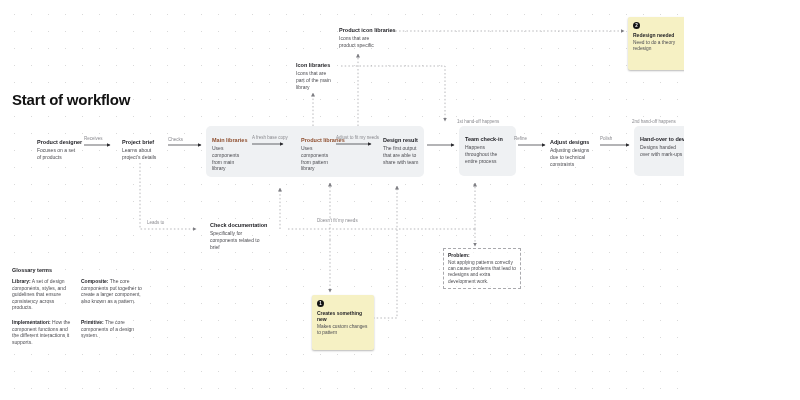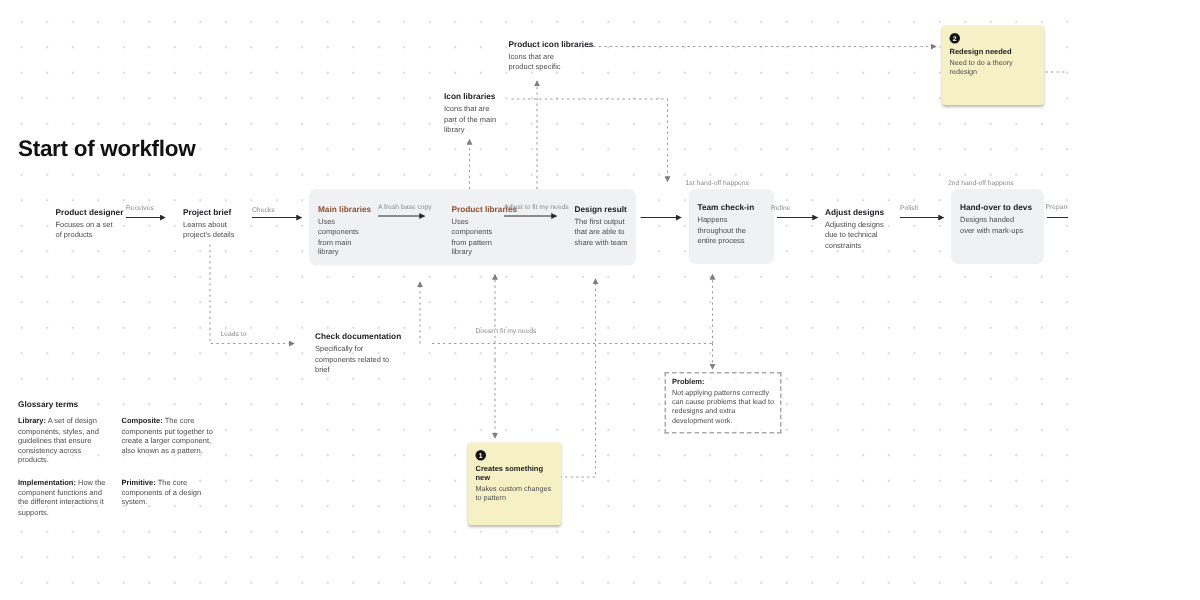--- a/index.html
+++ b/index.html
@@ -1,20 +1,20 @@
 <!DOCTYPE html>
 <html><head>
 <meta charset="utf-8">
 <style>
   html,body{margin:0;padding:0;background:#fff;}
   #canvas{
     position:relative;width:684px;height:400px;overflow:hidden;background:#fff;
     background-image:radial-gradient(circle,#d9d9d9 0.8px,transparent 0.9px);
     background-size:17px 17px;background-position:6px 6px;
-    font-family:"Liberation Sans","DejaVu Sans",sans-serif;color:#1c1c21;padding-left:28px;
+    font-family:"Liberation Sans","DejaVu Sans",sans-serif;color:#1c1c21;
   }
   .gbox{position:absolute;background:#EFF1F3;border-radius:5px;z-index:1;}
   svg.wires{position:absolute;left:0;top:0;z-index:2;pointer-events:none;}
   .obj{position:absolute;z-index:3;}
   .ntitle{font-weight:bold;font-size:5.5px;line-height:1.25;color:#1c1c21;white-space:nowrap;}
   .ntitle.accent{color:#8F4E2E;}
   .nbody{font-size:5px;line-height:1.32;color:#4d4d52;margin-top:1.5px;}
   .elabel{position:absolute;z-index:3;font-size:4.5px;line-height:1.1;color:#8a8a8f;white-space:nowrap;}
   .elabel.mask{background:#fff;padding:0 1px;}
   .page-title{position:absolute;left:12px;top:91px;z-index:3;font-size:15px;font-weight:bold;color:#111;letter-spacing:-0.2px;}

